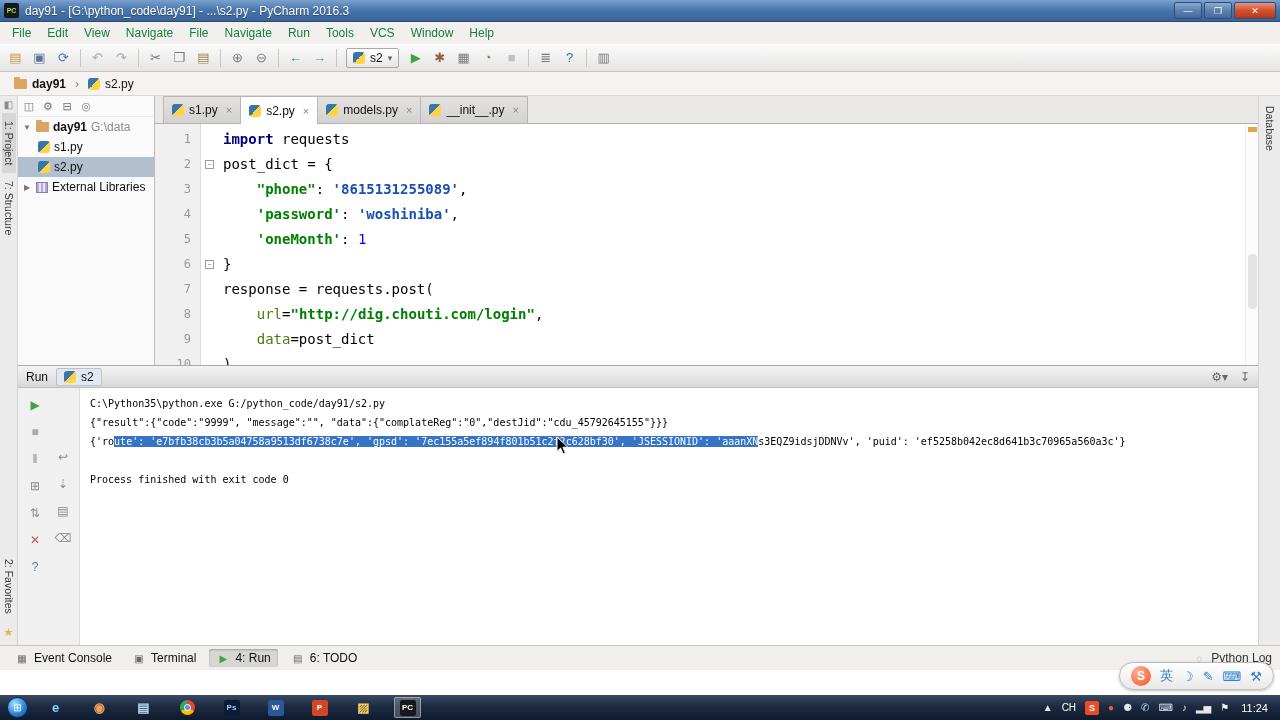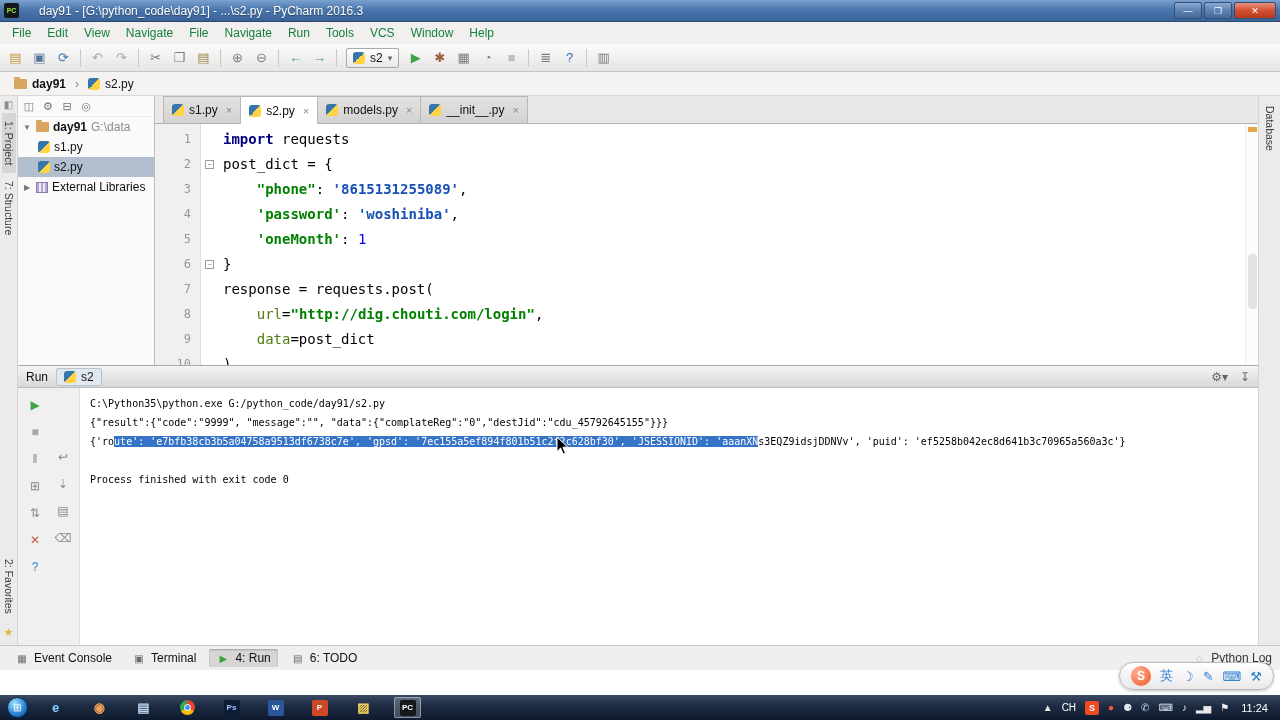--- a/index.html
+++ b/index.html
@@ -4,21 +4,21 @@
 <style>
   * { margin:0; padding:0; box-sizing:border-box; }
   html,body { width:1280px; height:720px; }
   body { font-family:"Liberation Sans",sans-serif; background:#fff; overflow:hidden; }
   .screen { position:relative; width:1280px; height:720px; overflow:hidden; font-size:12px; color:#111; }
   .b { font-weight:bold; }
 
   
   .titlebar { position:absolute; top:0; left:0; width:1280px; height:22px;
     background:linear-gradient(#7ba2d0,#4a77ad 45%,#3a639a); border-bottom:1px solid #2b4a72;
-    color:#fff; display:flex; align-items:center; gap:20px; padding:0 4px; }
+    color:#fff; display:flex; align-items:center; gap:6px; padding:0 4px; }
   .app-icon { width:15px; height:15px; background:#15191c; color:#9fe645; font-size:7px; font-weight:bold;
     display:inline-flex; align-items:center; justify-content:center; border-radius:2px; }
   .title-text { font-size:12px; text-shadow:0 1px 1px rgba(0,0,0,.4); }
   .win-btns { margin-left:auto; display:flex; gap:2px; }
   .wbtn { width:28px; height:17px; display:inline-flex; align-items:center; justify-content:center;
     font-size:9px; color:#fff; background:linear-gradient(#89a9d0,#5d82b0 50%,#46689a);
     border:1px solid #2f4e78; border-radius:2px; }
   .wbtn.close { width:42px; background:linear-gradient(#e89180,#d3512f 50%,#b63a1d); }
 
   

